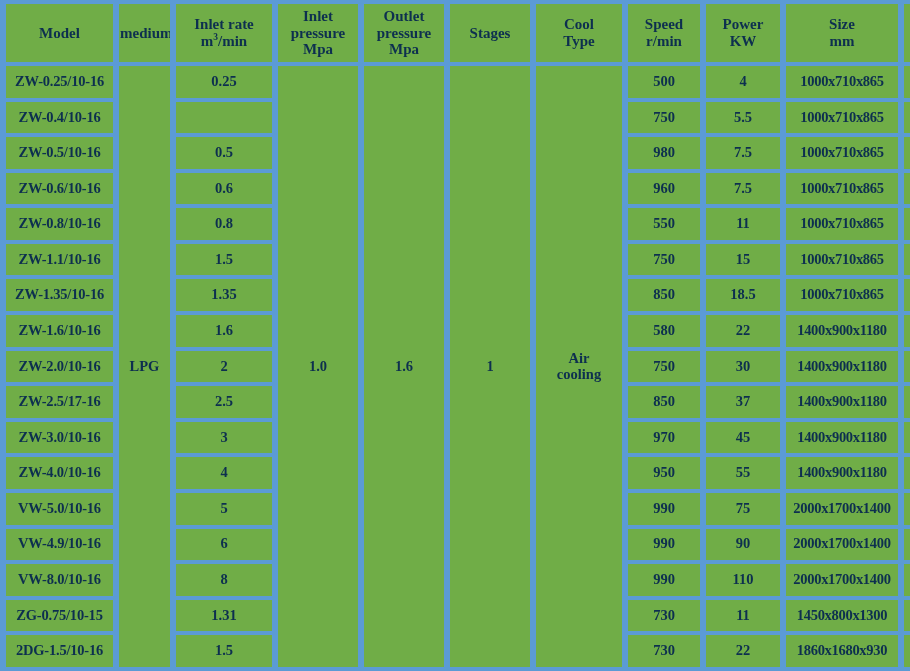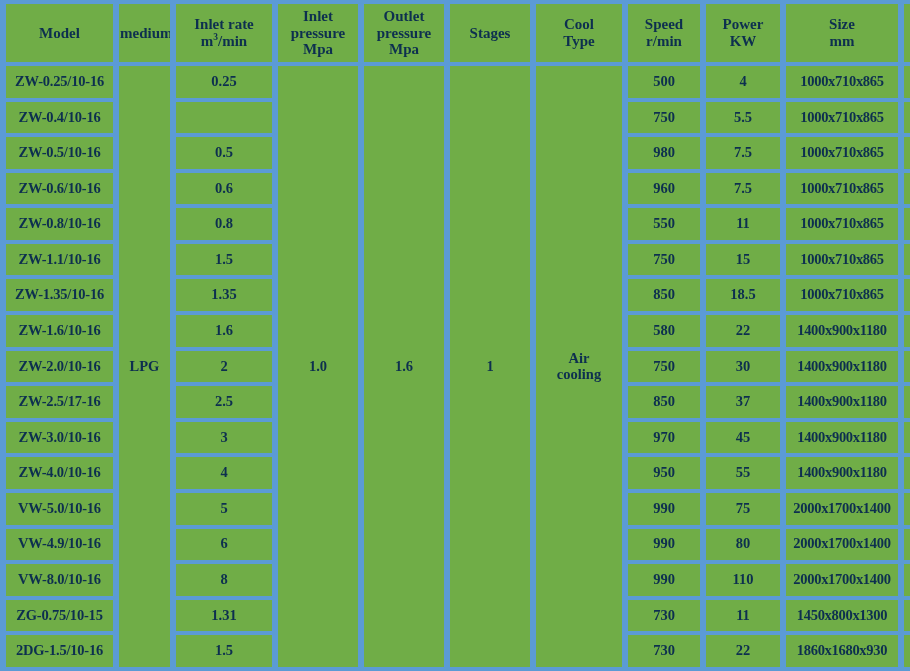--- a/index.html
+++ b/index.html
@@ -243,21 +243,21 @@
           <td>5</td>
           <td>990</td>
           <td>75</td>
           <td class="cell-size">2000x1700x1400</td>
           <td>1900</td>
         </tr>
         <tr>
           <td class="cell-model">VW-4.9/10-16</td>
           <td>6</td>
           <td>990</td>
-          <td>80</td>
+          <td>90</td>
           <td class="cell-size">2000x1700x1400</td>
           <td>2000</td>
         </tr>
         <tr>
           <td class="cell-model">VW-8.0/10-16</td>
           <td>8</td>
           <td>990</td>
           <td>110</td>
           <td class="cell-size">2000x1700x1400</td>
           <td>2300</td>

